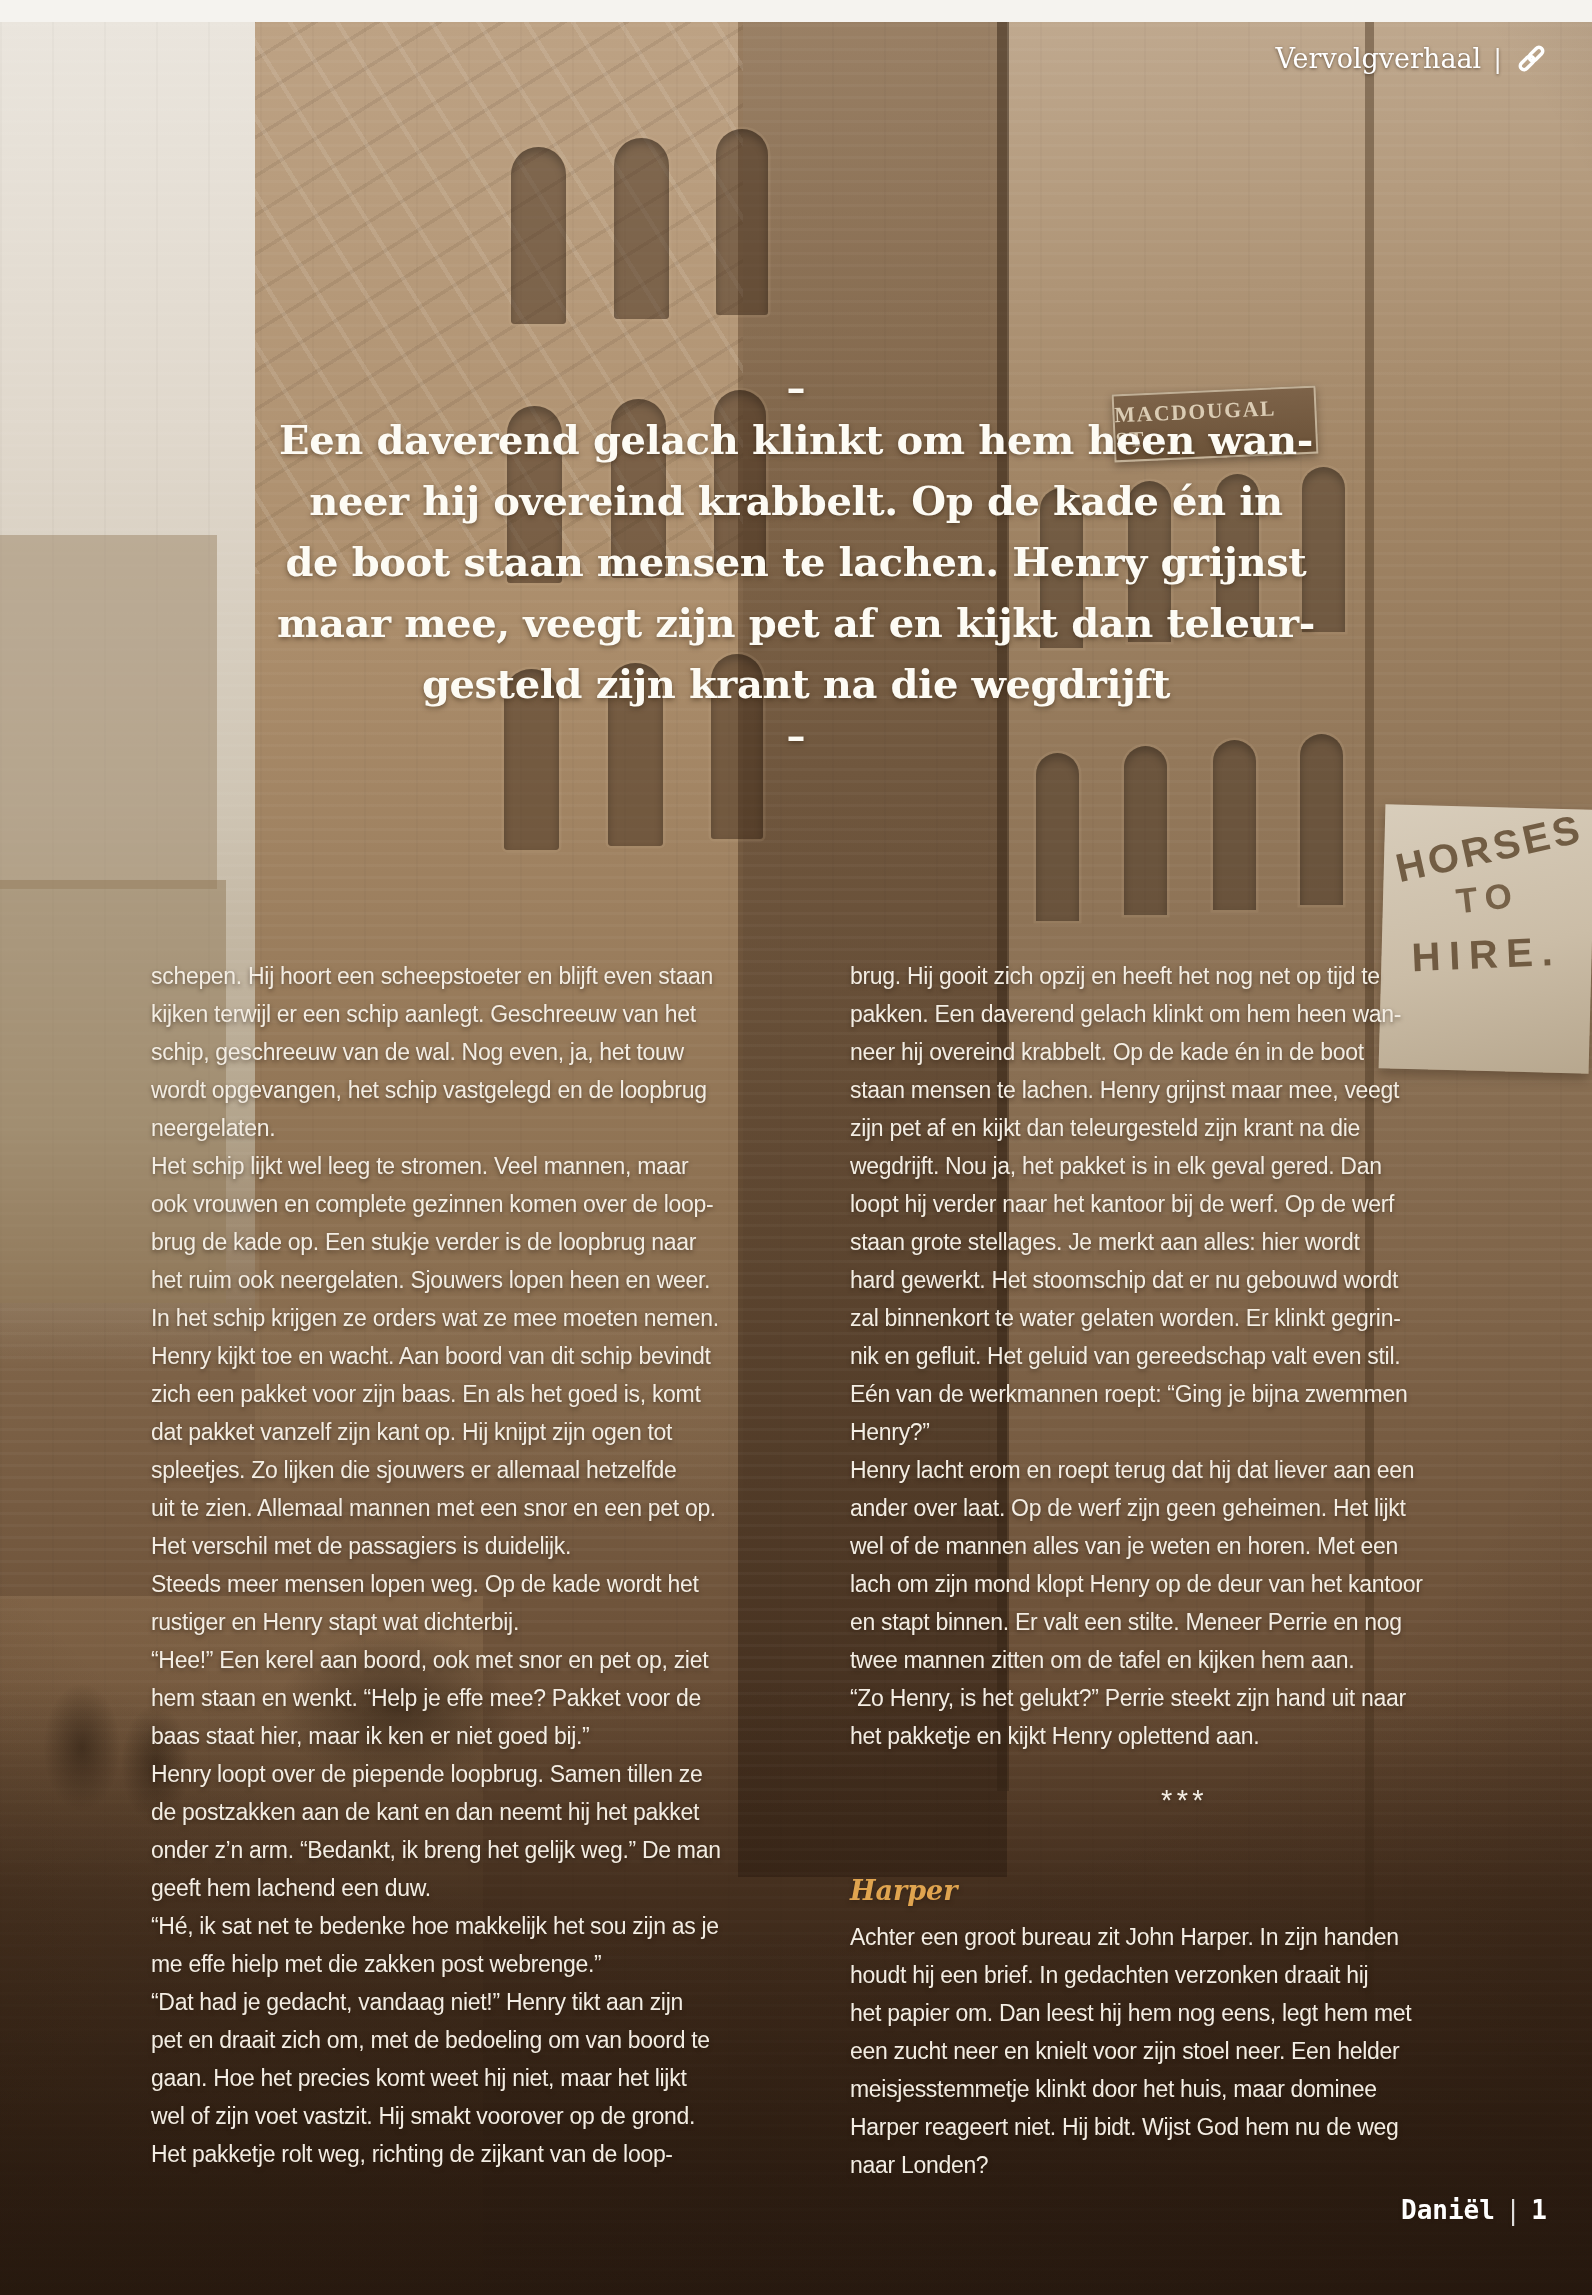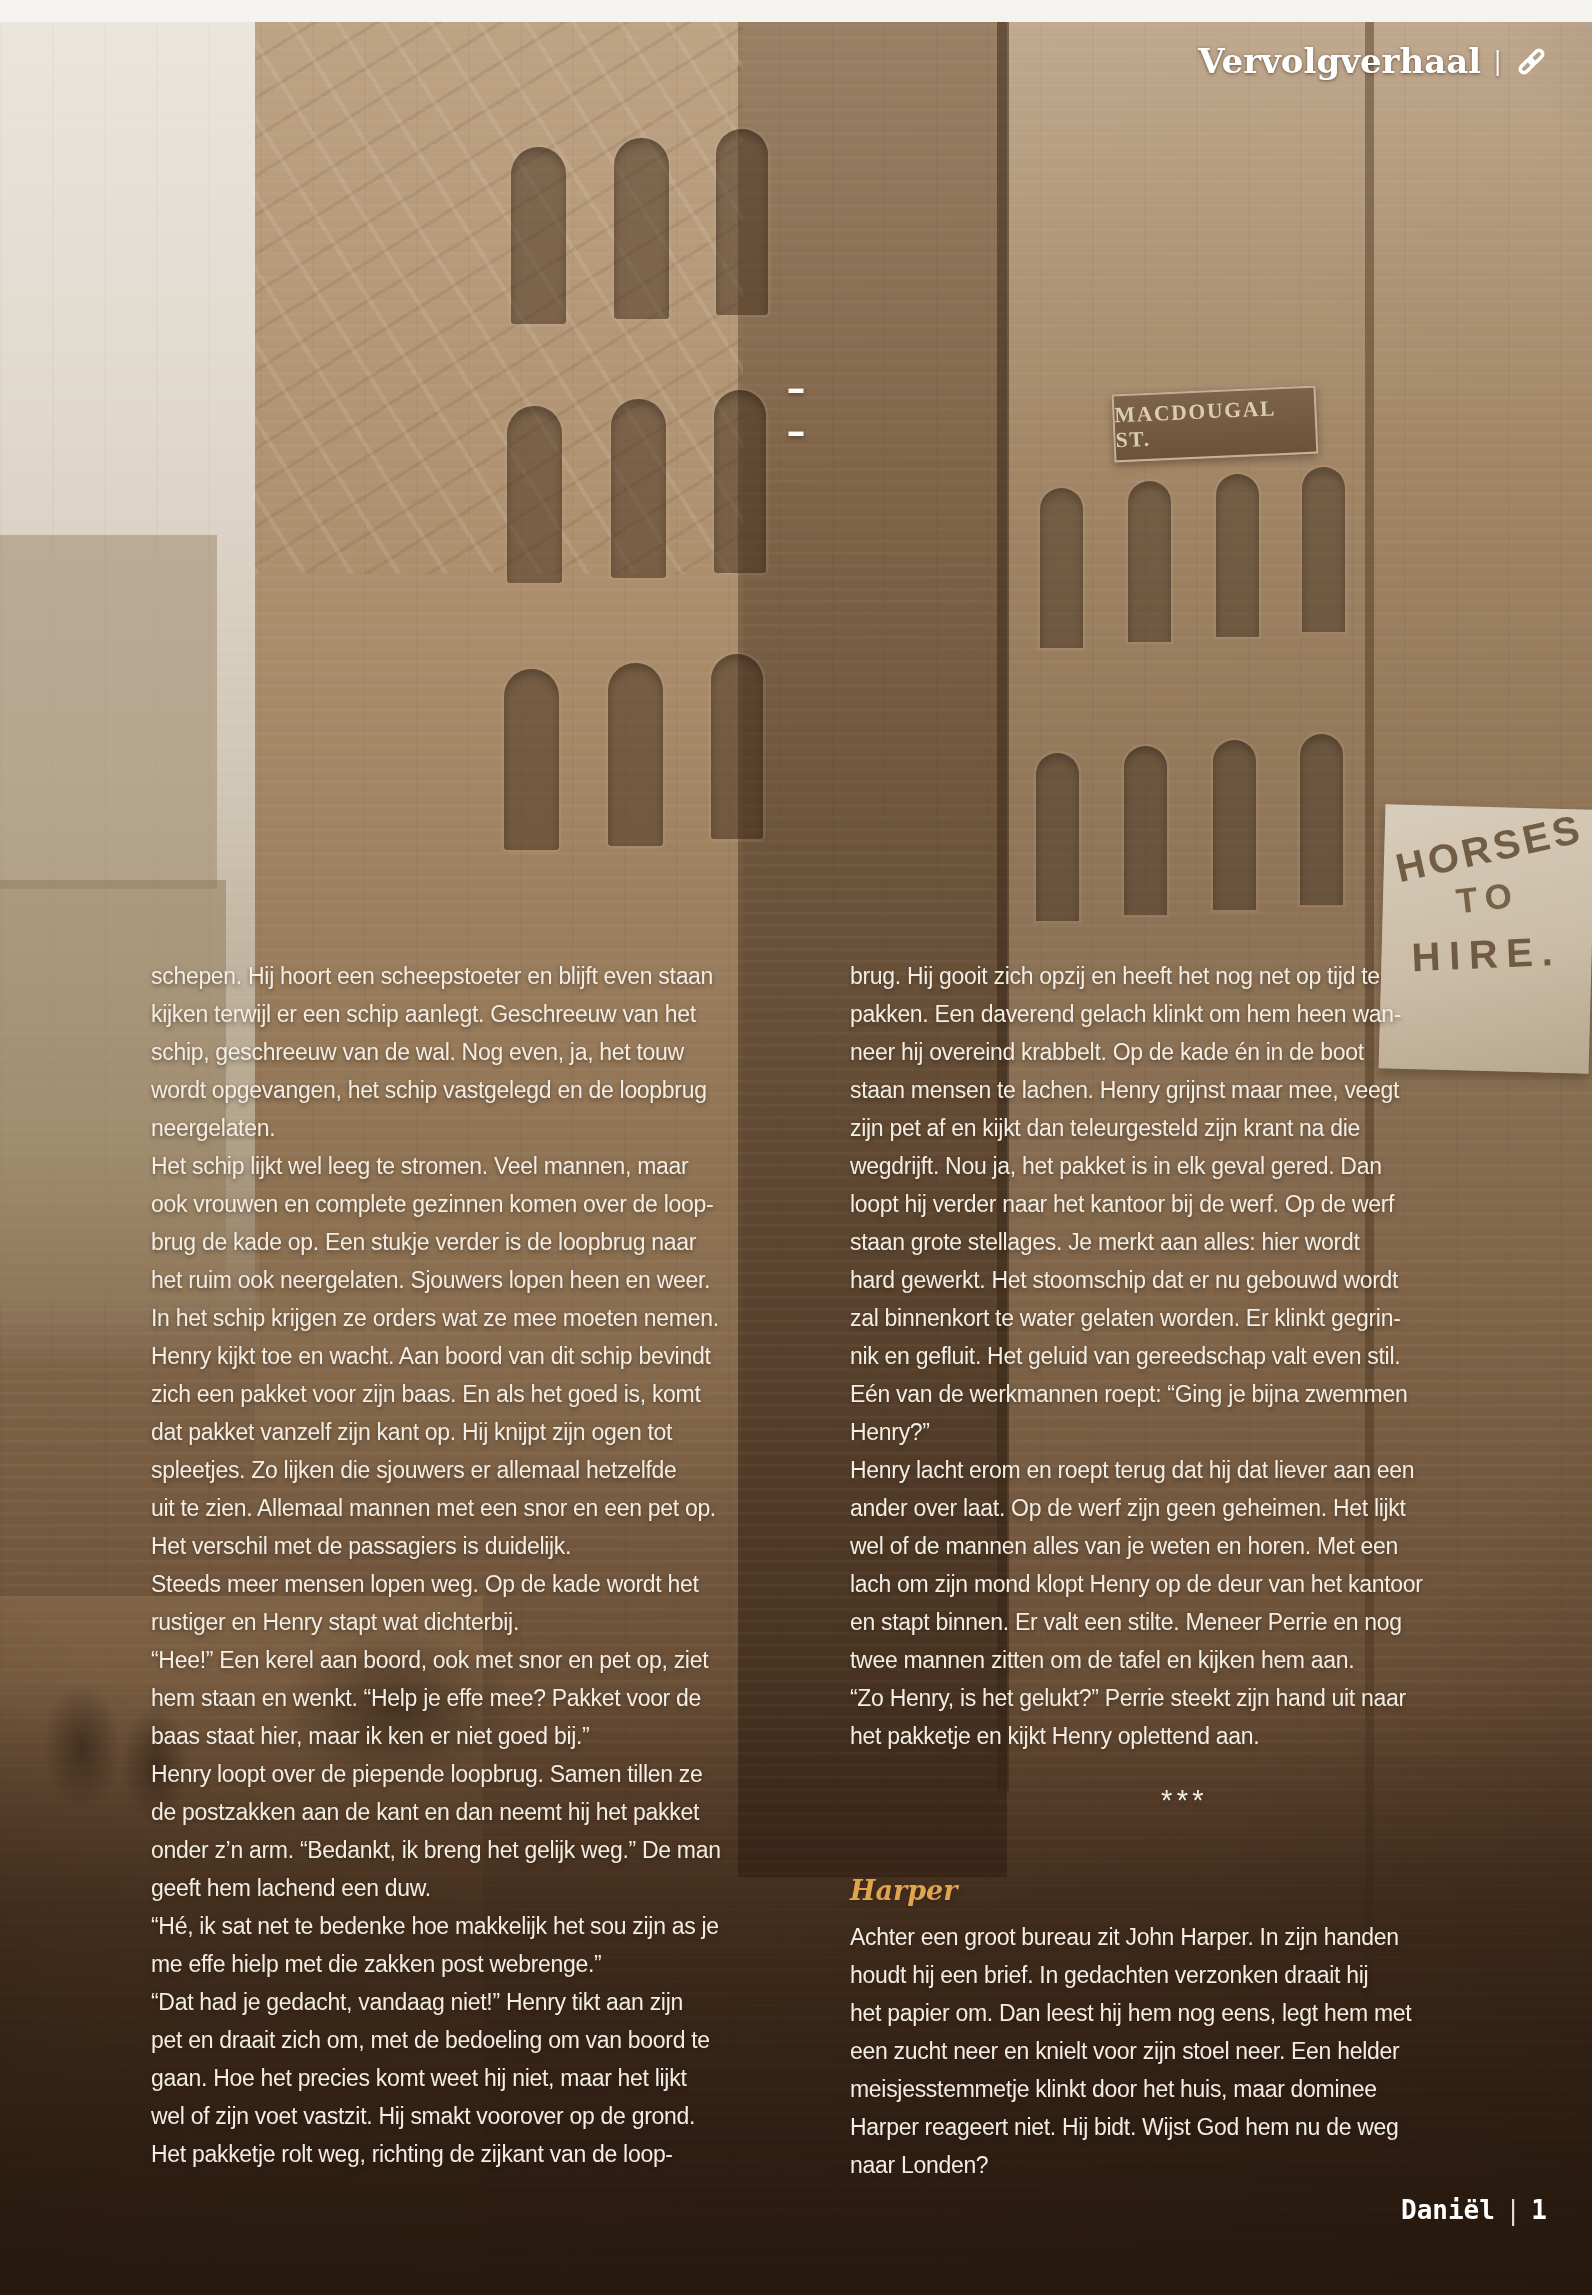--- a/index.html
+++ b/index.html
@@ -69,21 +69,21 @@
   .horses-sign .l2 { margin-top:7px; font-size:35px; font-weight:bold; letter-spacing:7.8px;
     color:rgba(96,74,48,.8); transform:rotate(-8deg); }
   .horses-sign .l3 { margin-top:14px; font-size:40px; font-weight:bold; letter-spacing:8.6px;
     color:rgba(96,74,48,.85); transform:rotate(-4deg); }
 
   
   .header { position:absolute; right:43px; top:41px; z-index:10;
     display:flex; align-items:center; gap:12px; color:#fff;
     text-shadow:0 0.9px 3.5px rgba(40,25,12,.6);
   }
-  .header .title { font-family:"DejaVu Serif",serif; font-weight:bold; font-size:34px;text-align:right; }
+  .header .title { font-family:"DejaVu Serif",serif; font-weight:normal; font-size:27px;text-align:right; }
   .header .sep { font-family:"DejaVu Serif",serif; font-weight:normal; font-size:26px; opacity:.95; }
   .header svg { display:block; }
 
   .pullquote { position:absolute; left:0; top:366px; width:100%; z-index:10;
     text-align:center; color:#fdfbf4; text-shadow:0 1.7px 5.2px rgba(55,36,18,.55);
     font-family:"DejaVu Serif",serif; font-weight:bold;
   }
   .pullquote .dash { font-size:38px; line-height:43px; }
   .pullquote .qtext { white-space:pre-line; font-size:40px; line-height:61px; letter-spacing:-0.4px; }
 
@@ -167,20 +167,25 @@
         <g transform="rotate(-45 12 12)" fill="none" stroke="#ffffff" stroke-width="2.4">
           <rect x="2.2" y="9.4" width="11" height="5.2" rx="2.6"></rect>
           <rect x="10.8" y="9.4" width="11" height="5.2" rx="2.6"></rect>
         </g>
       </svg>
     </span>
   </div>
 
   <div class="pullquote">
     <div class="dash">–</div>
+    <div class="qtext">Een daverend gelach klinkt om hem heen wan-
+neer hij overeind krabbelt. Op de kade én in
+de boot staan mensen te lachen. Henry grijnst
+maar mee, veegt zijn pet af en kijkt dan teleur-
+gesteld zijn krant na die wegdrijft</div>
     <div class="dash">–</div>
   </div>
 
   <div class="col col-left pre">schepen. Hij hoort een scheepstoeter en blijft even staan
 kijken terwijl er een schip aanlegt. Geschreeuw van het
 schip, geschreeuw van de wal. Nog even, ja, het touw
 wordt opgevangen, het schip vastgelegd en de loopbrug
 neergelaten.
 Het schip lijkt wel leeg te stromen. Veel mannen, maar
 ook vrouwen en complete gezinnen komen over de loop-

